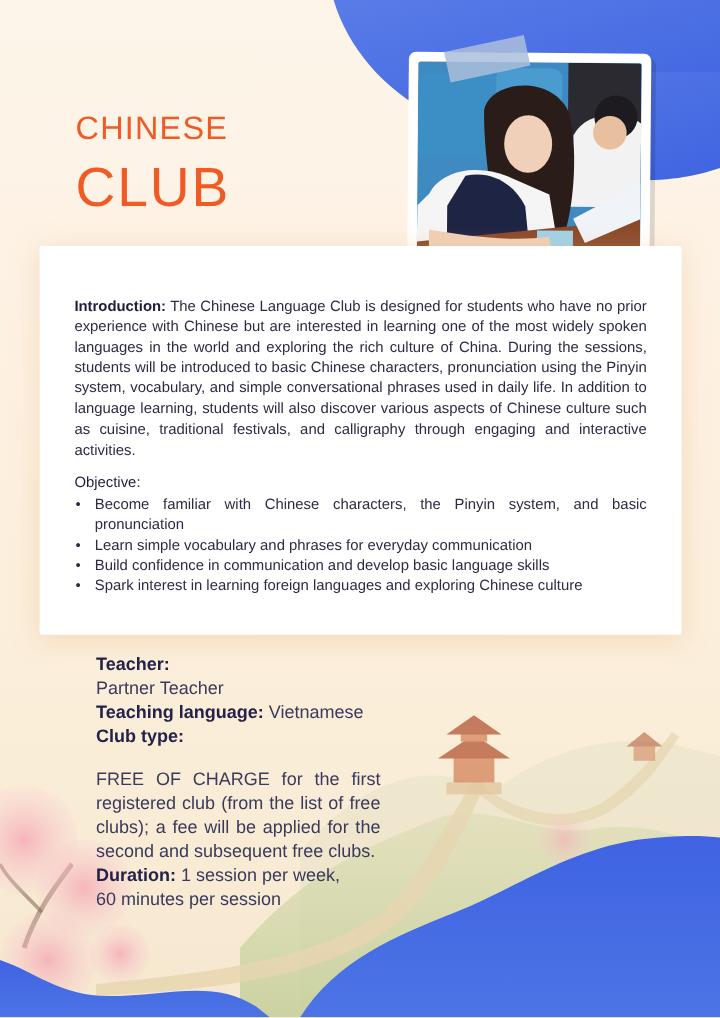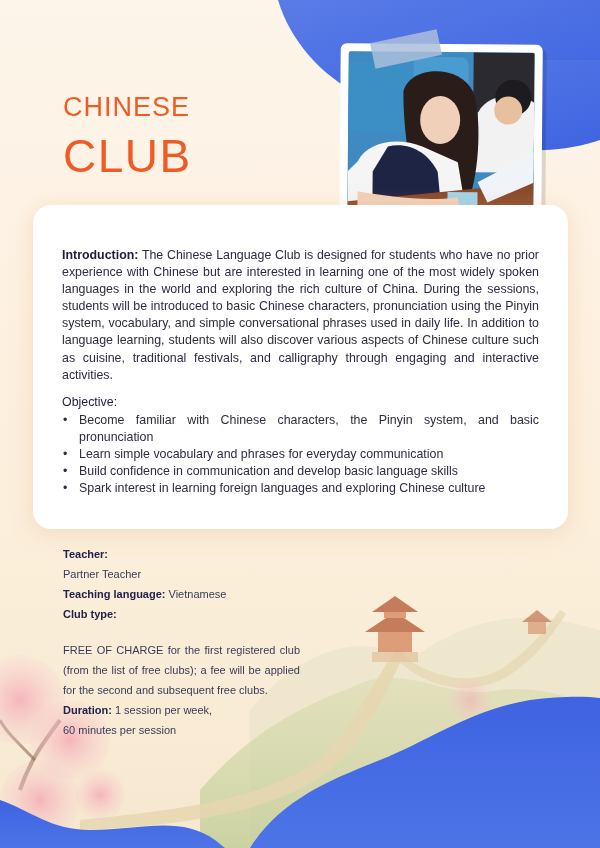--- a/index.html
+++ b/index.html
@@ -38,36 +38,36 @@
       background: #4a8fc0; position: relative;
     }
     .tape {
       position: absolute; left: 372px; top: 36px; width: 68px; height: 26px;
       background: rgba(170,190,220,0.85);
       transform: rotate(-12deg);
     }
 
     .card {
       position: absolute; left: 33px; top: 205px; width: 535px; height: 324px;
-      background: #ffffff; border-radius: 18px;
+      background: #ffffff; border-radius: 2px;
       box-shadow: 0 4px 22px rgba(230,180,130,0.35);
       padding: 42px 29px 0 29px;
       font-size: 12.4px; line-height: 17.1px;
       color: #2c2c44;
     }
     .card p { text-align: justify; }
     .card b { font-weight: bold; color: #1e1e3a; }
     .obj-title { margin-top: 10px; font-weight: normal; color: #1e1e3a; }
     .card ul { list-style: none; margin-top: 1px; }
     .card li { position: relative; padding-left: 17px; text-align: justify; }
     .card li::before { content: "•"; position: absolute; left: 1px; top: 0; }
 
     .details {
-      position: absolute; left: 63px; top: 544px; width: 237px;
-      font-size: 11px; line-height: 20px; color: #3a3a5c;
+      position: absolute; left: 80px; top: 544px; width: 237px;
+      font-size: 15px; line-height: 20px; color: #3a3a5c;
     }
     .details .lbl { font-weight: bold; color: #22224a; }
     .details .just { text-align: justify; text-align-last: left; margin-top: 16px; }
   </style>
 </head>
 <body>
 
 <div class="bg-gradient"></div>
 
 <svg class="blob" style="left:0;top:0" width="600" height="200" viewBox="0 0 600 200">

